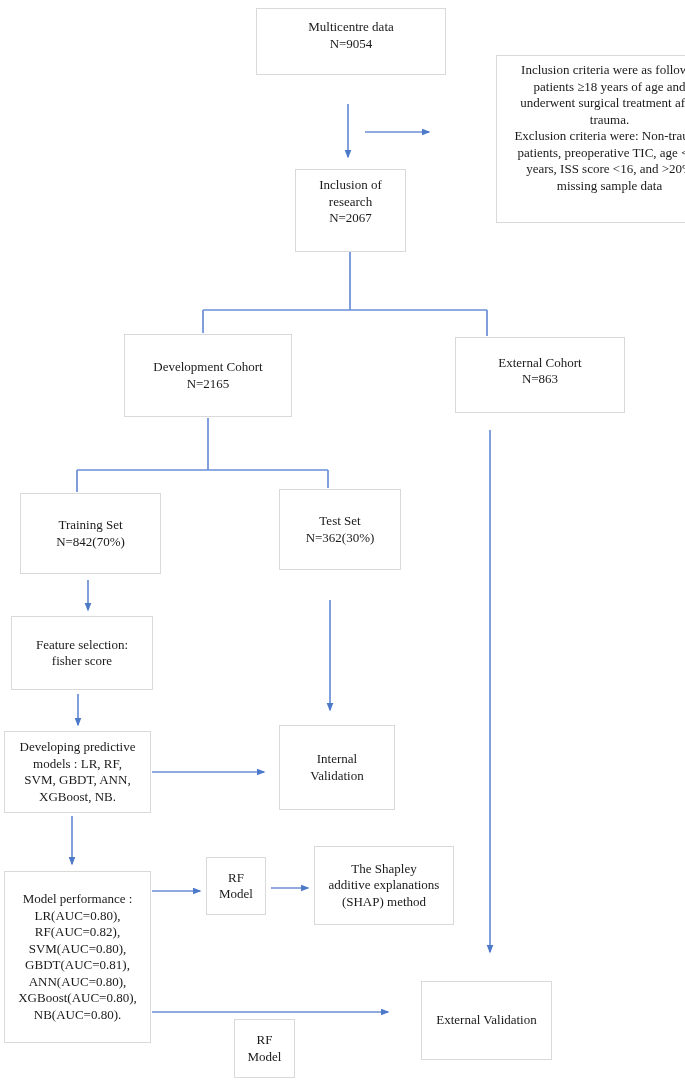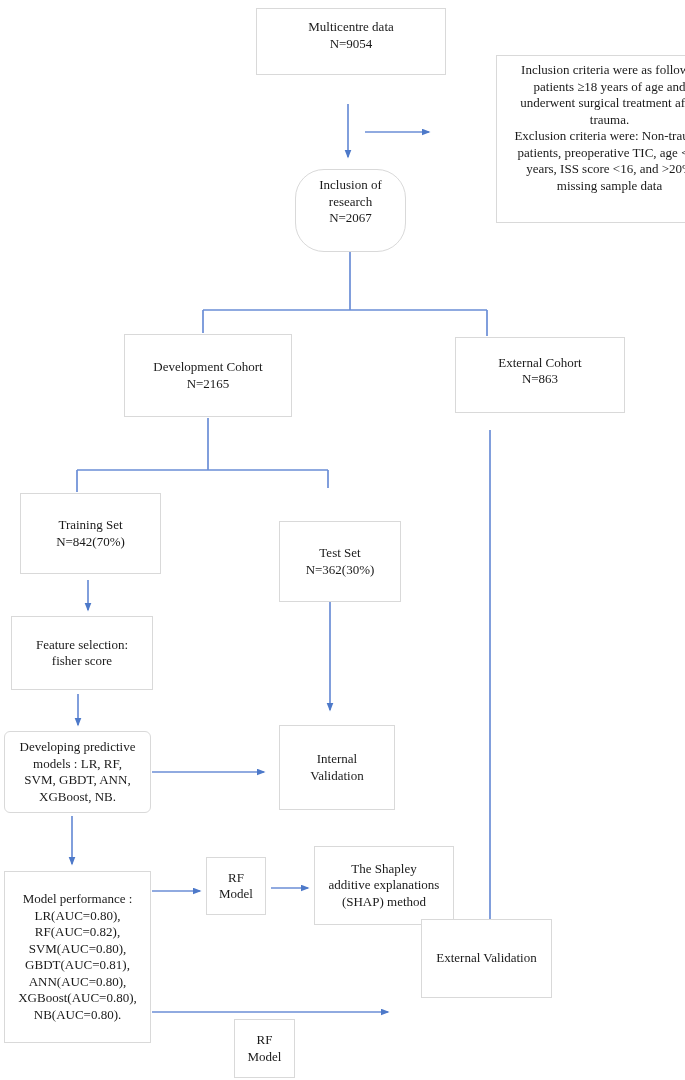--- a/index.html
+++ b/index.html
@@ -15,32 +15,32 @@
     border:1px solid #d9d9d9;background:#ffffff;
     display:flex;flex-direction:column;align-items:center;
     text-align:center;font-size:13px;line-height:1.27;
     white-space:pre-line;overflow:hidden;
   }
   .v-center{justify-content:center;}
   .v-top{justify-content:flex-start;}
   
   #n-multicentre{left:256px;top:8px;width:190px;height:67px;padding-top:10px;}
   #n-criteria{left:456px;top:55px;width:227px;height:168px;padding:6px 2px;margin-left:40px;}
-  #n-inclusion{left:295px;top:169px;width:111px;height:83px;padding-top:7px;border-radius:29px;}
+  #n-inclusion{left:295px;top:169px;width:111px;height:83px;padding-top:7px;}
   #n-dev-cohort{left:124px;top:334px;width:168px;height:83px;}
   #n-ext-cohort{left:455px;top:337px;width:170px;height:76px;padding-bottom:8px;}
   #n-training{left:20px;top:493px;width:141px;height:81px;}
-  #n-test{left:279px;top:489px;width:122px;height:81px;margin-top:32px;}
+  #n-test{left:279px;top:489px;width:122px;height:81px;}
   #n-feature{left:11px;top:616px;width:142px;height:74px;}
-  #n-models{left:4px;top:731px;width:147px;height:82px;border-radius:6px;}
+  #n-models{left:4px;top:731px;width:147px;height:82px;}
   #n-internal{left:279px;top:725px;width:116px;height:85px;}
   #n-model-perf{left:4px;top:871px;width:147px;height:172px;}
   #n-rf-model-1{left:206px;top:857px;width:60px;height:58px;}
   #n-shap{left:314px;top:846px;width:140px;height:79px;font-family:Liberation Serif, serif;}
-  #n-external{left:421px;top:919px;width:131px;height:79px;}
+  #n-external{left:421px;top:981px;width:131px;height:79px;}
   #n-rf-model-2{left:234px;top:1019px;width:61px;height:59px;}
 </style>
 </head>
 <body>
 
 <div class="stage">
 
   <svg class="connectors" viewBox="0 0 685 1080" xmlns="http://www.w3.org/2000/svg">
     <defs>
       <marker id="ah" markerWidth="9" markerHeight="8" refX="7.5" refY="3.5" orient="auto" markerUnits="userSpaceOnUse">

